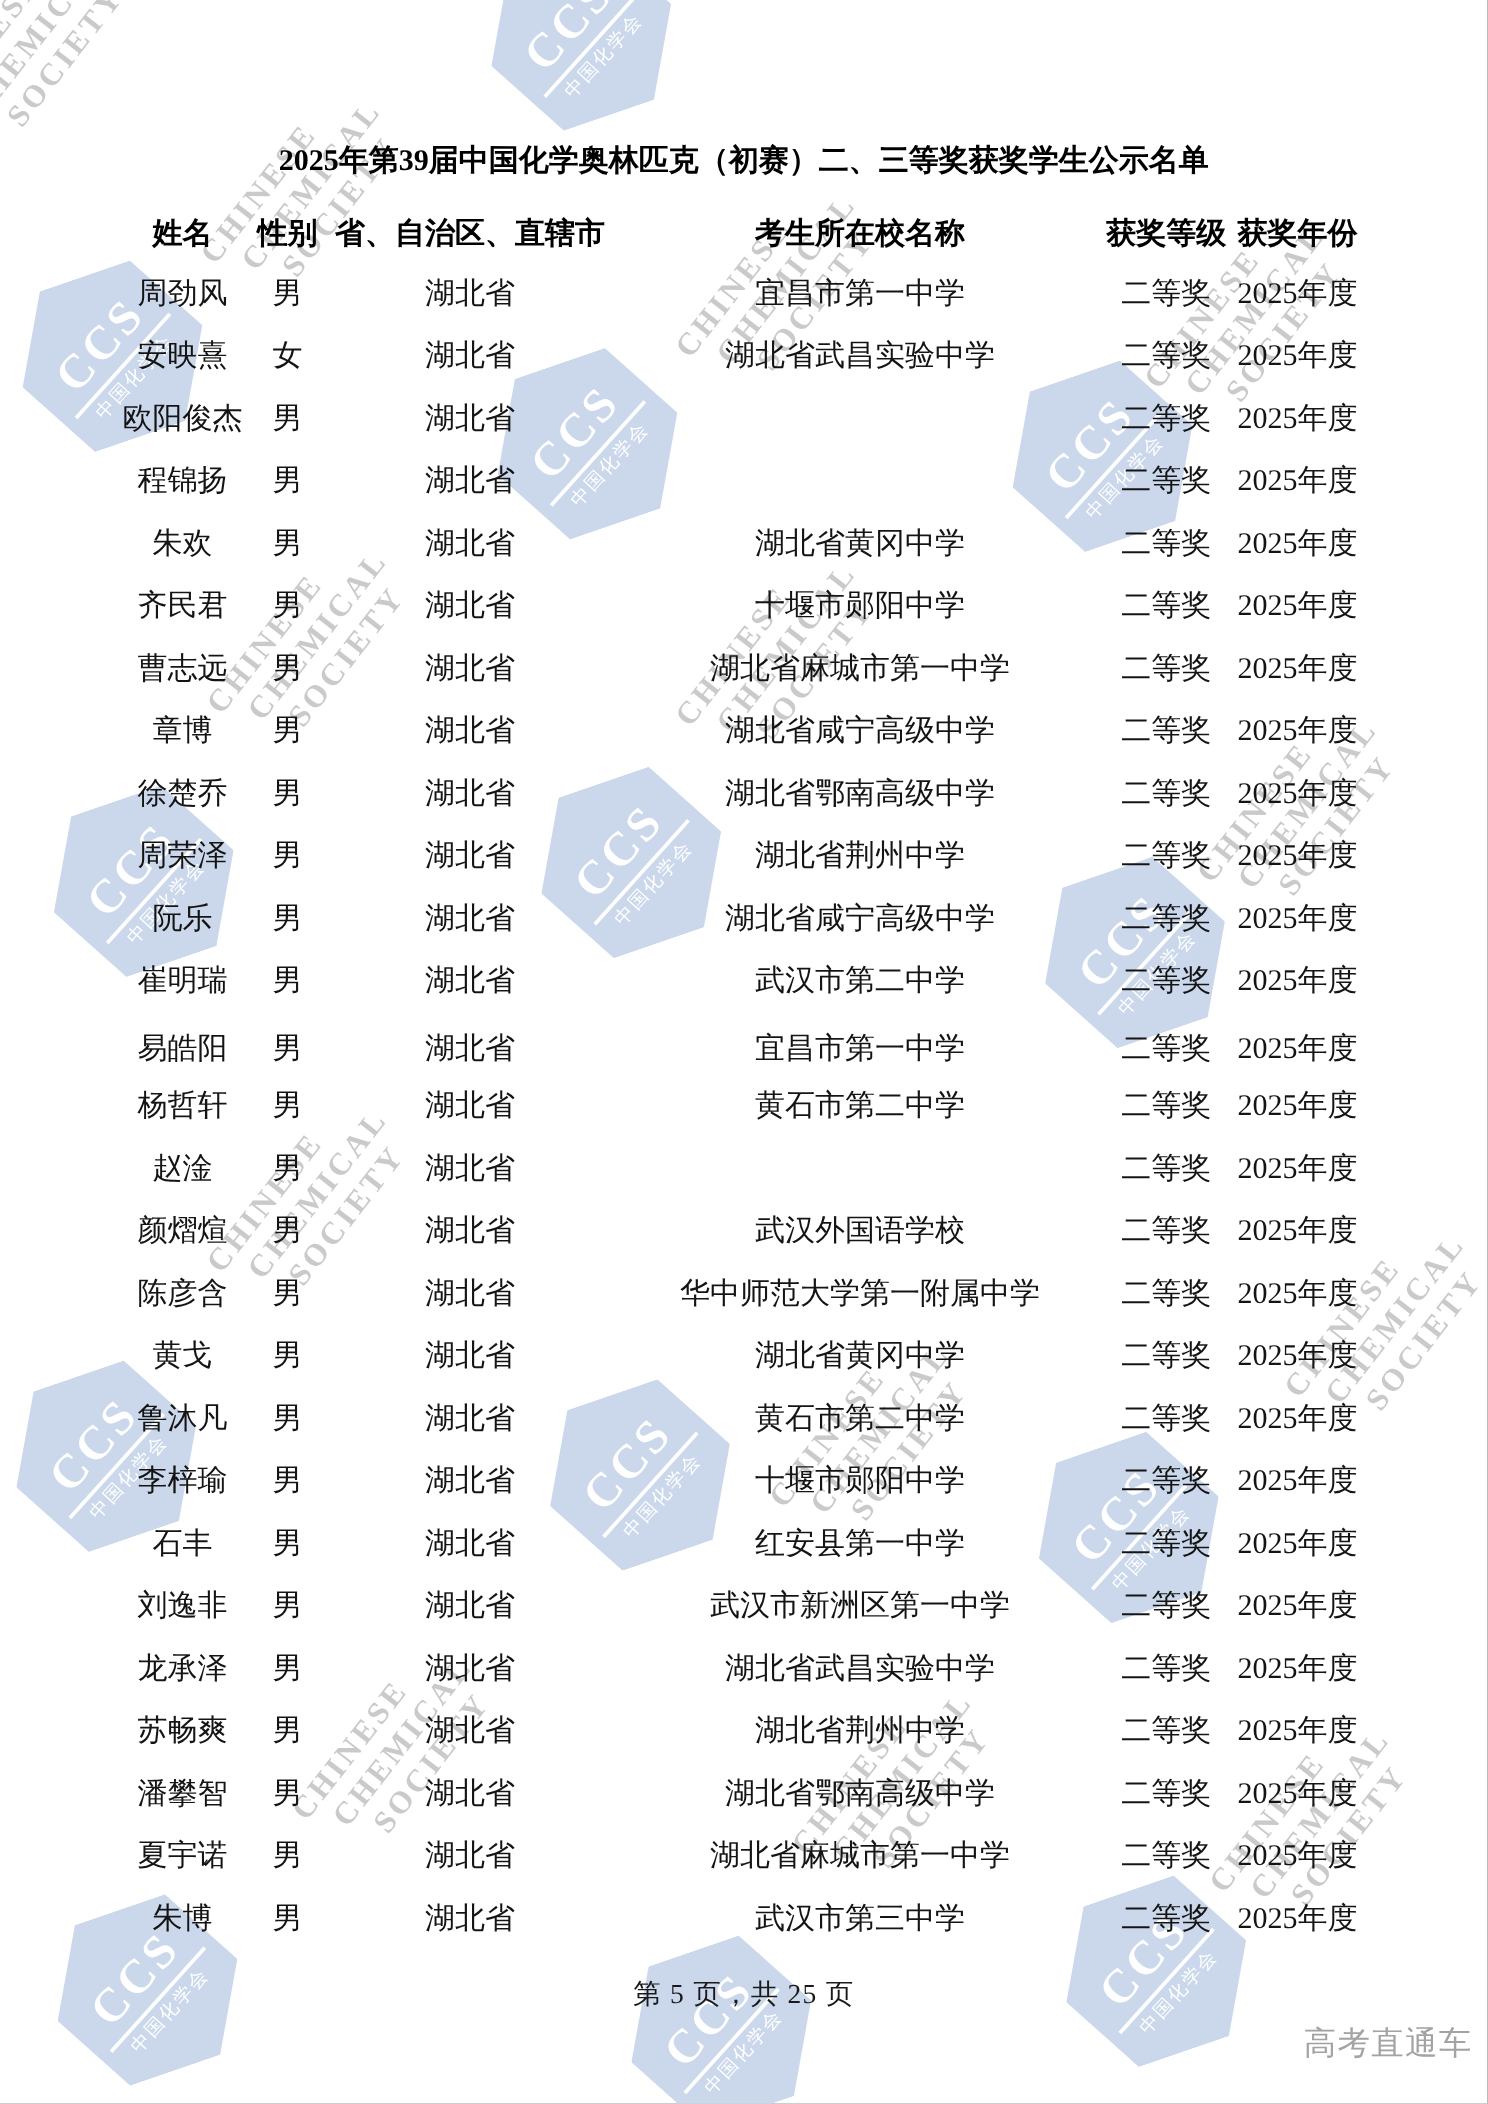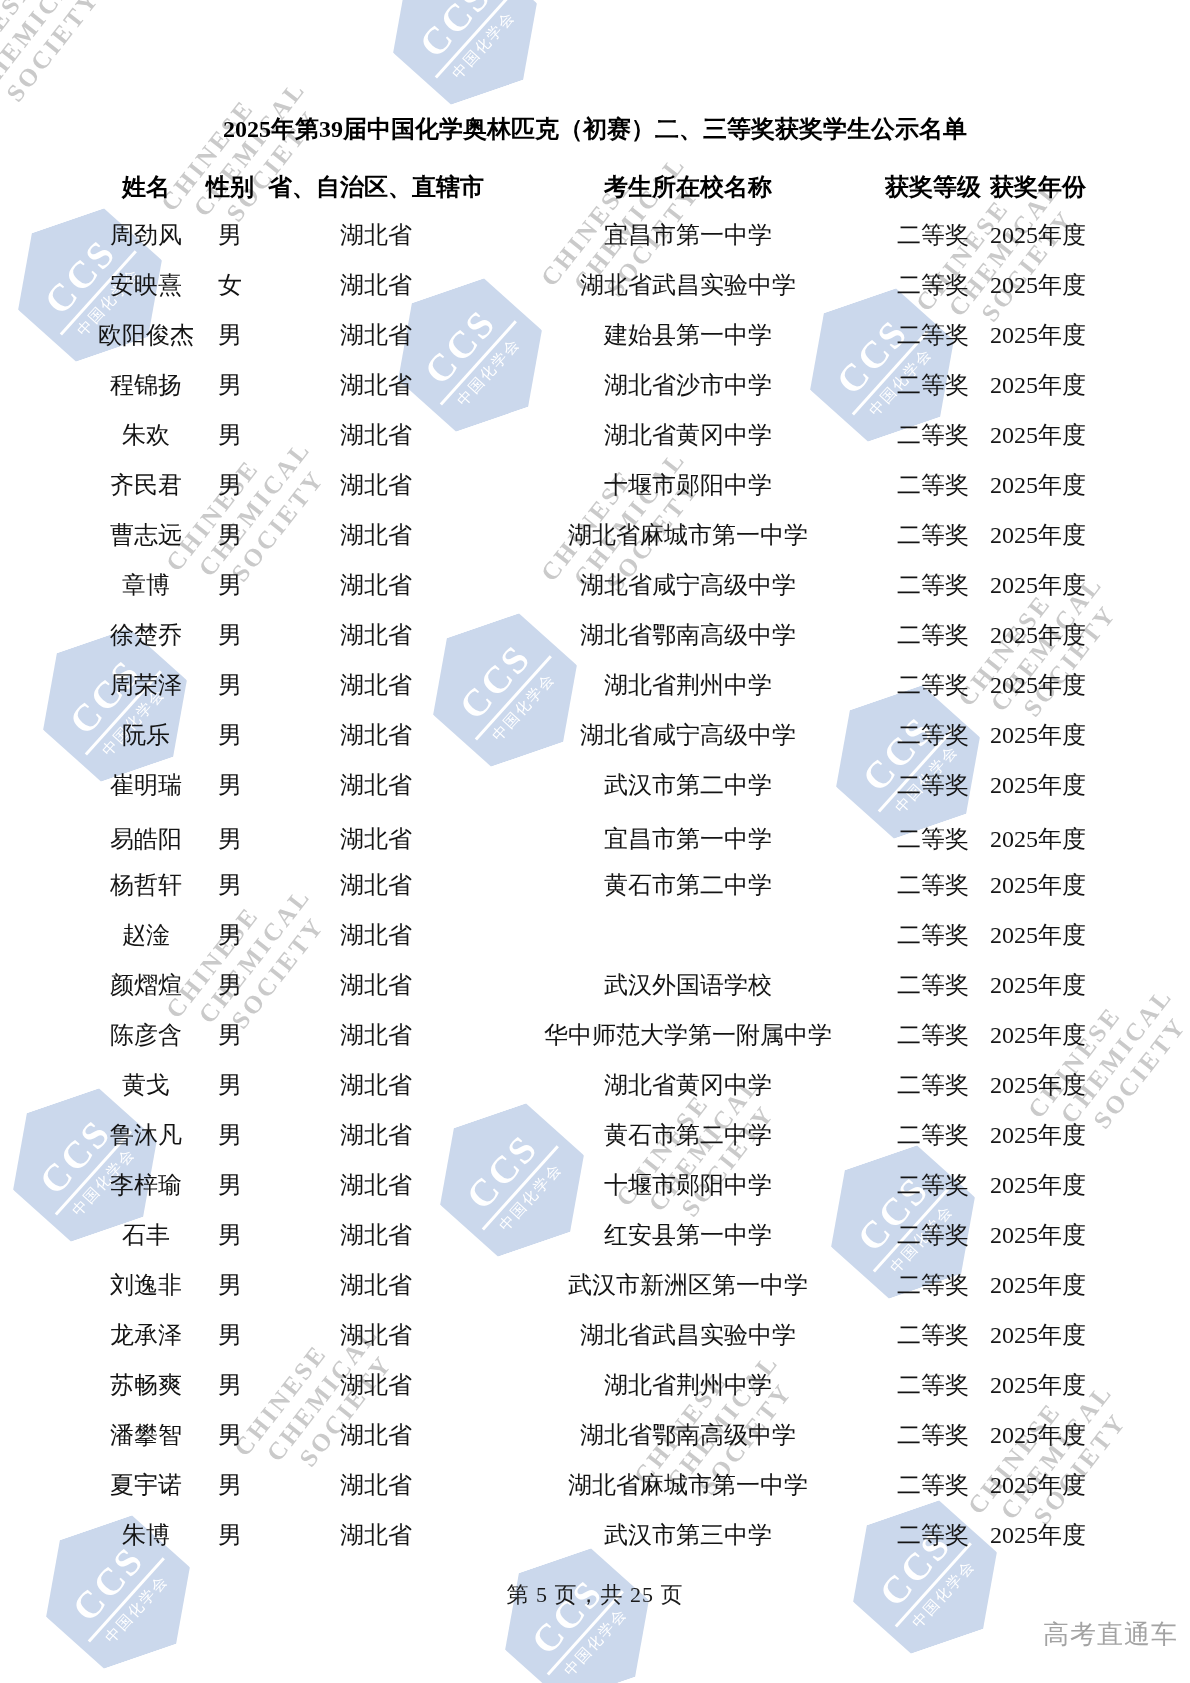--- a/index.html
+++ b/index.html
@@ -282,30 +282,28 @@
     <span class="c province">湖北省</span>
     <span class="c school">湖北省武昌实验中学</span>
     <span class="c award">二等奖</span>
     <span class="c year">2025年度</span>
   </div>
 
   <div class="trow" style="top: 310px;">
     <span class="c name">欧阳俊杰</span>
     <span class="c gender">男</span>
     <span class="c province">湖北省</span>
-    <span class="c school">建始县第一中学</span>
     <span class="c award">二等奖</span>
     <span class="c year">2025年度</span>
   </div>
 
   <div class="trow" style="top: 360px;">
     <span class="c name">程锦扬</span>
     <span class="c gender">男</span>
     <span class="c province">湖北省</span>
-    <span class="c school">湖北省沙市中学</span>
     <span class="c award">二等奖</span>
     <span class="c year">2025年度</span>
   </div>
 
   <div class="trow" style="top: 410px;">
     <span class="c name">朱欢</span>
     <span class="c gender">男</span>
     <span class="c province">湖北省</span>
     <span class="c school">湖北省黄冈中学</span>
     <span class="c award">二等奖</span>

